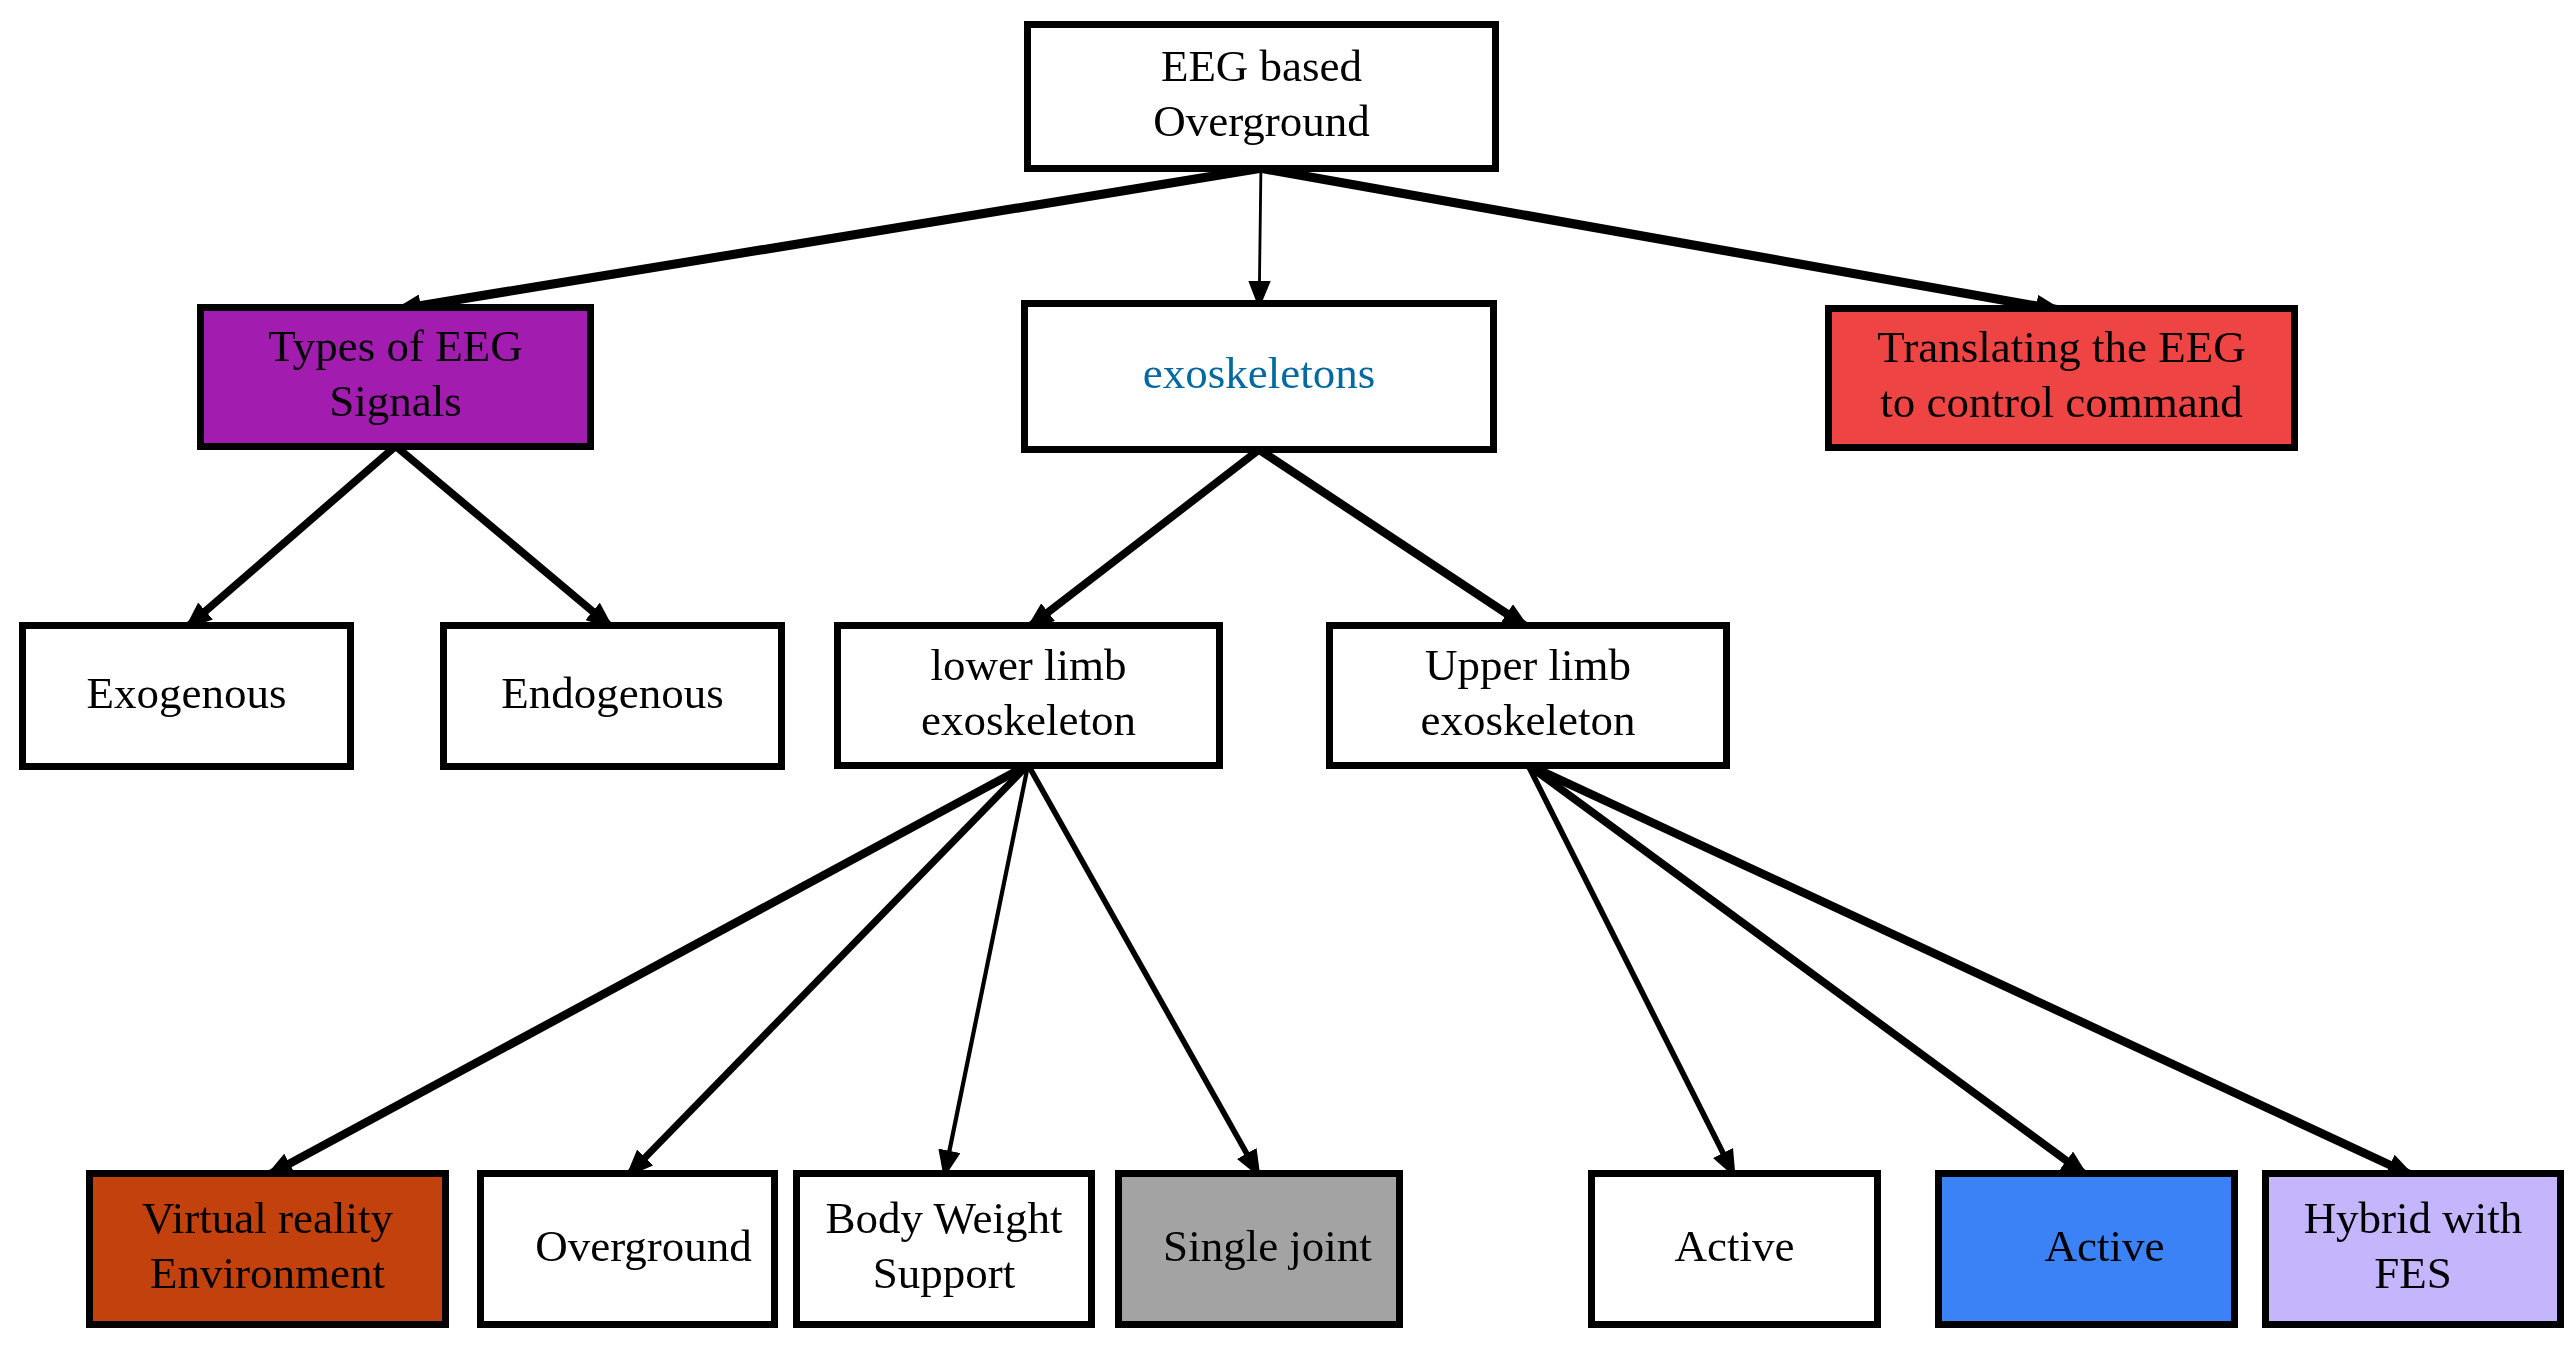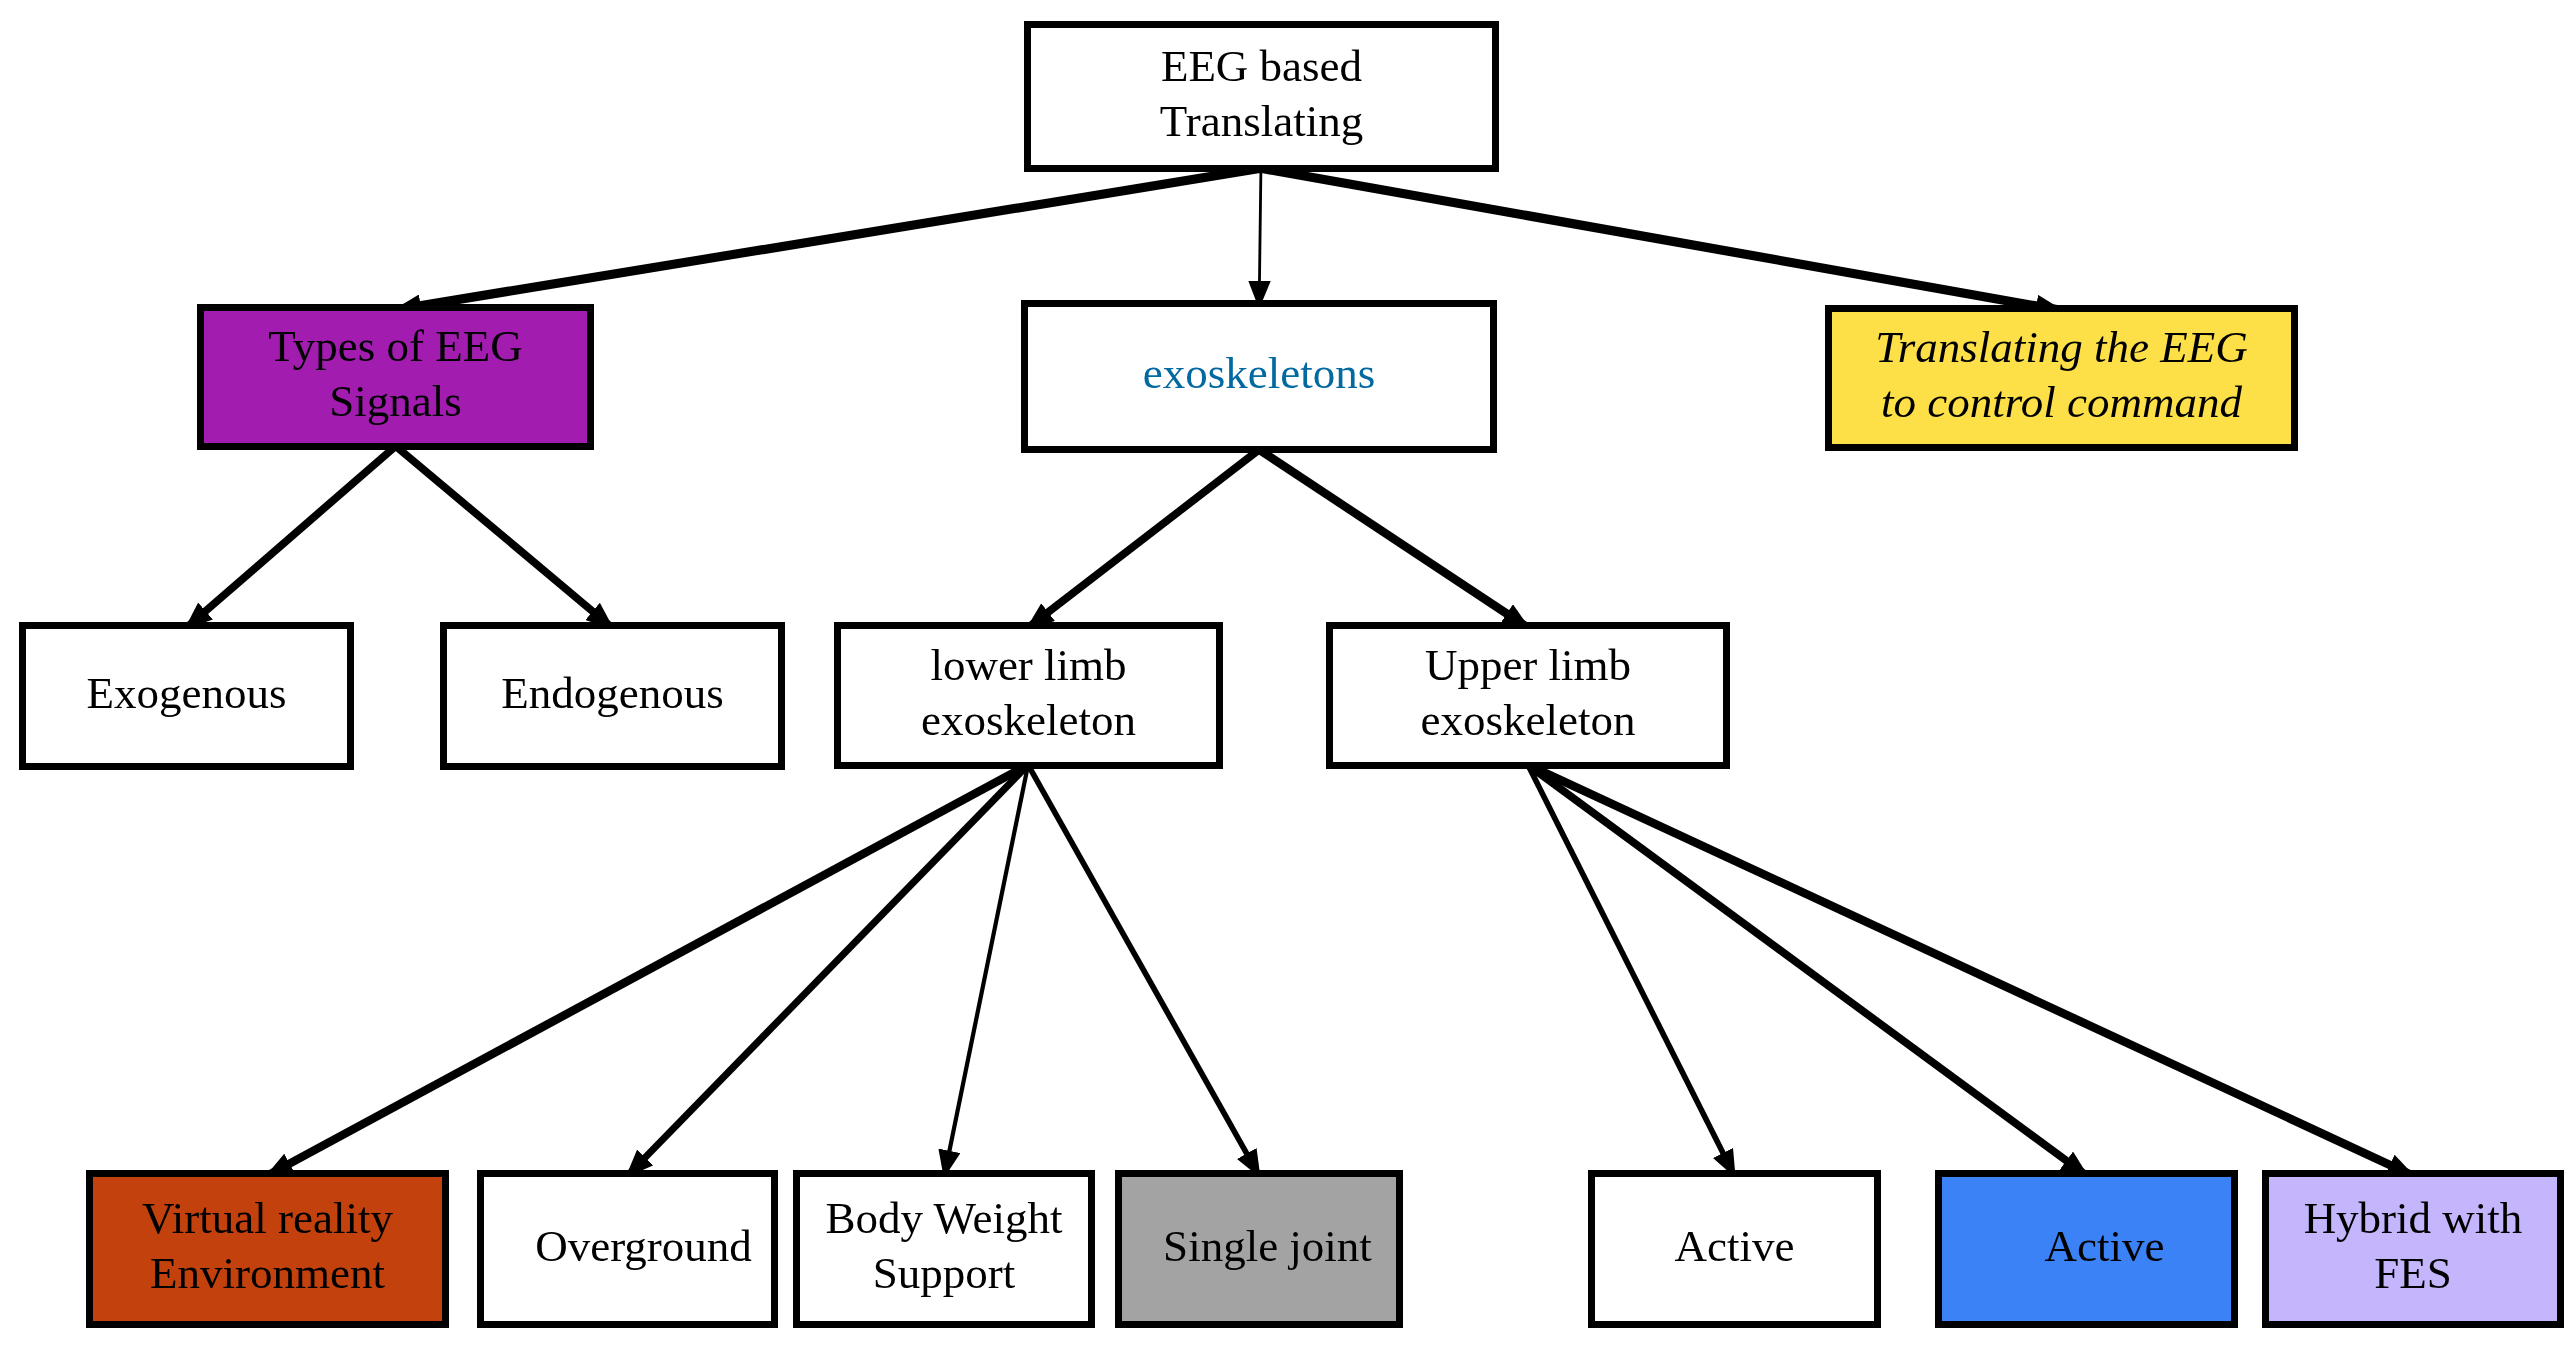--- a/index.html
+++ b/index.html
@@ -59,25 +59,25 @@
       <line x1="1461.5" y1="1087" x2="380" y2="1671" stroke="#000000" stroke-width="12" marker-end="url(#arrowhead)"></line>
       <line x1="1461.5" y1="1087" x2="892" y2="1671" stroke="#000000" stroke-width="10" marker-end="url(#arrowhead)"></line>
       <line x1="1461.5" y1="1087" x2="1342.5" y2="1671" stroke="#000000" stroke-width="6" marker-end="url(#arrowhead)"></line>
       <line x1="1461.5" y1="1087" x2="1790" y2="1671" stroke="#000000" stroke-width="8" marker-end="url(#arrowhead)"></line>
       <line x1="2172" y1="1087" x2="2465.5" y2="1671" stroke="#000000" stroke-width="8" marker-end="url(#arrowhead)"></line>
       <line x1="2172" y1="1087" x2="2966.5" y2="1671" stroke="#000000" stroke-width="11" marker-end="url(#arrowhead)"></line>
       <line x1="2172" y1="1087" x2="3430" y2="1671" stroke="#000000" stroke-width="12" marker-end="url(#arrowhead)"></line>
     </svg>
 
 <div class="node" style="left: 1024px; top: 21px; width: 475px; height: 151px; border-color: rgb(0, 0, 0); background: rgb(255, 255, 255); color: rgb(0, 0, 0);">EEG based
-Translating</div>
+Overground</div>
     <div class="node" style="left: 197px; top: 304px; width: 397px; height: 146px; border-color: rgb(0, 0, 0); background: #a21caf; color: rgb(0, 0, 0);">Types of EEG
 Signals</div>
     <div class="node" style="left: 1021px; top: 300px; width: 476px; height: 153px; border-color: rgb(0, 0, 0); background: rgb(255, 255, 255); color: #0369a1;">exoskeletons</div>
-    <div class="node" style="left: 1825px; top: 305px; width: 473px; height: 146px; border-color: rgb(0, 0, 0); background: #fde047; color: rgb(0, 0, 0); font-style: italic;">Translating the EEG
+    <div class="node" style="left: 1825px; top: 305px; width: 473px; height: 146px; border-color: rgb(0, 0, 0); background: #ef4444; color: rgb(0, 0, 0);">Translating the EEG
 to control command</div>
     <div class="node" style="left: 19px; top: 622px; width: 335px; height: 148px; border-color: rgb(0, 0, 0); background: rgb(255, 255, 255); color: rgb(0, 0, 0);">Exogenous</div>
     <div class="node" style="left: 440px; top: 622px; width: 345px; height: 148px; border-color: rgb(0, 0, 0); background: rgb(255, 255, 255); color: rgb(0, 0, 0);">Endogenous</div>
     <div class="node" style="left: 834px; top: 622px; width: 389px; height: 147px; border-color: rgb(0, 0, 0); background: rgb(255, 255, 255); color: rgb(0, 0, 0);">lower limb
 exoskeleton</div>
     <div class="node" style="left: 1326px; top: 622px; width: 404px; height: 147px; border-color: rgb(0, 0, 0); background: rgb(255, 255, 255); color: rgb(0, 0, 0);">Upper limb
 exoskeleton</div>
     <div class="node" style="left: 86px; top: 1170px; width: 363px; height: 158px; border-color: rgb(0, 0, 0); background: #c2410c; color: rgb(0, 0, 0);">Virtual reality
 Environment</div>
     <div class="node" style="left: 477px; top: 1170px; width: 301px; height: 158px; border-color: rgb(0, 0, 0); background: rgb(255, 255, 255); color: rgb(0, 0, 0); padding-left: 32px;">Overground</div>

